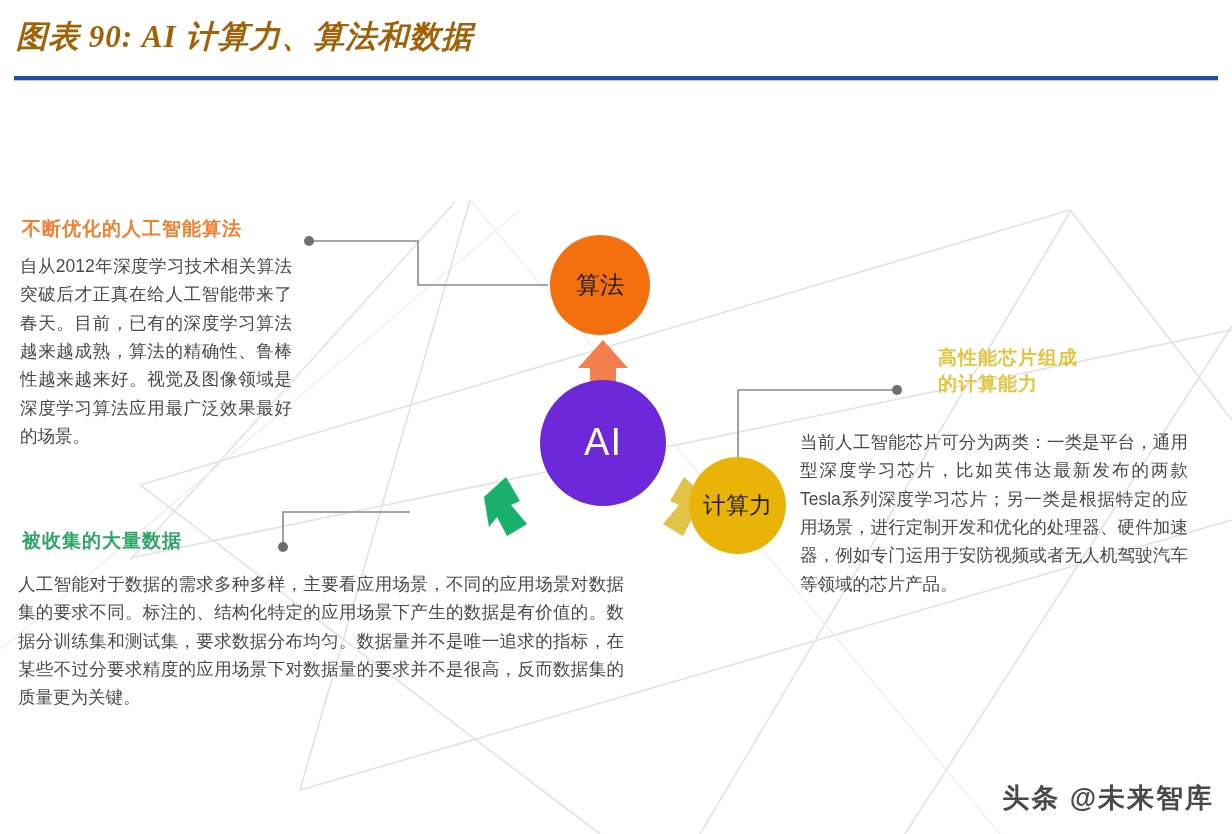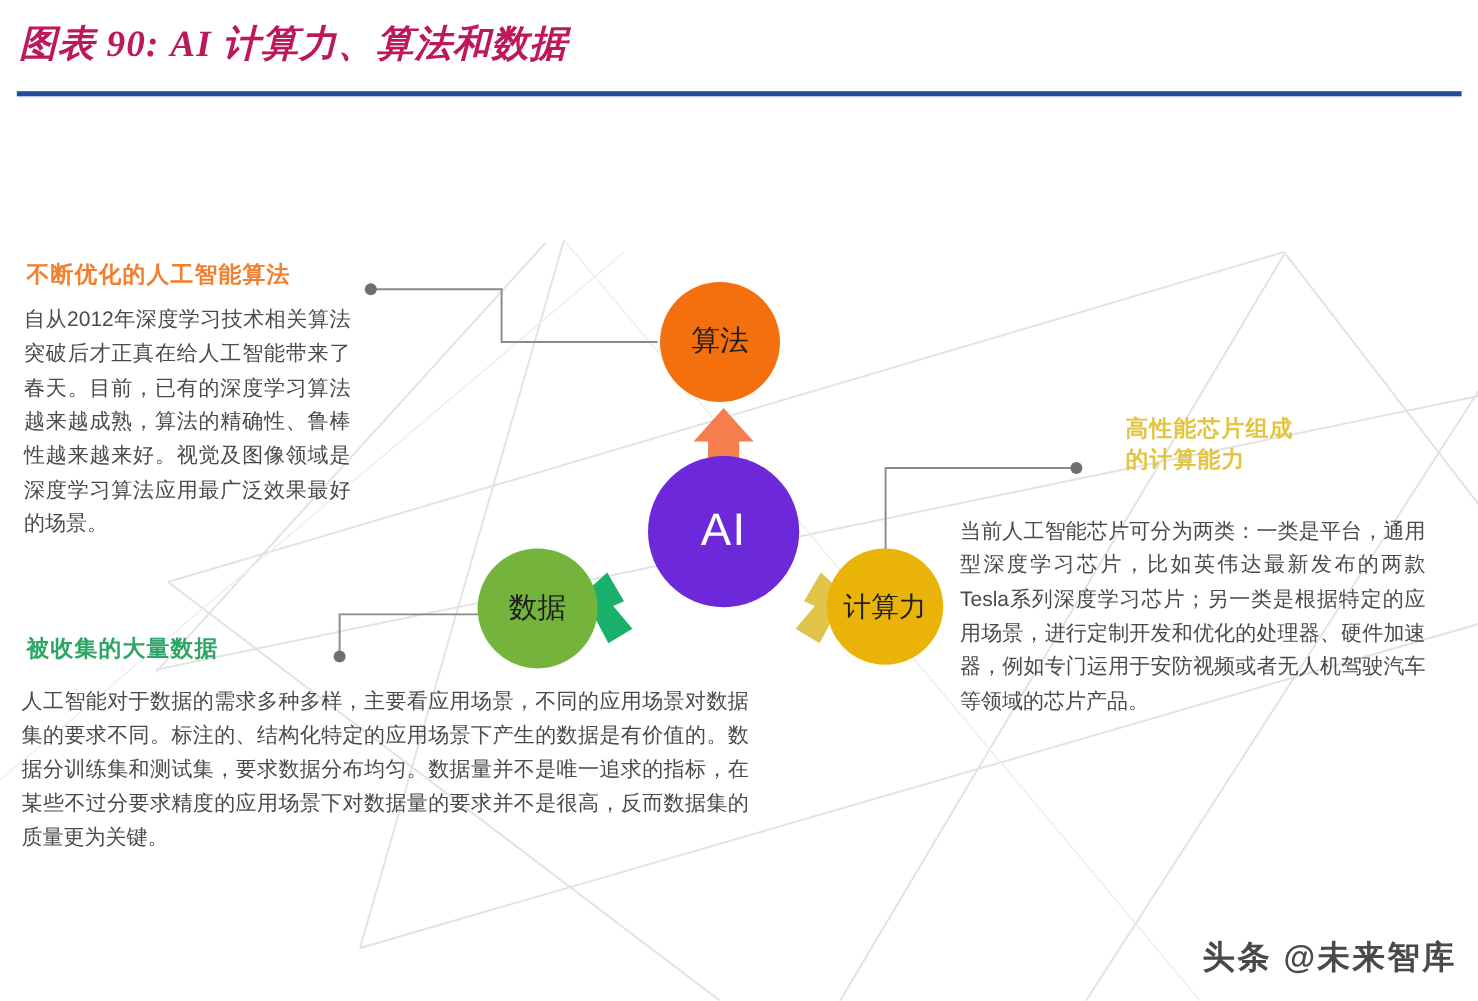--- a/index.html
+++ b/index.html
@@ -9,21 +9,21 @@
     font-family:"Liberation Sans","DejaVu Sans",sans-serif;
     overflow:hidden;position:relative;
   }
   #stage{position:absolute;inset:0;width:1232px;height:834px;}
 
   
   .title{
     position:absolute;left:16px;top:16px;
     font-family:"Liberation Serif","DejaVu Serif",serif;
     font-style:italic;font-weight:700;font-size:31px;
-    color:#be185d;letter-spacing:1px;white-space:nowrap;
+    color:#a16207;letter-spacing:1px;white-space:nowrap;
   }
   .title-rule{
     position:absolute;left:14px;top:76px;width:1204px;height:4px;
     background:#1F4E9C;
   }
   .title-rule2{
     position:absolute;left:14px;top:80px;width:1204px;height:1px;
     background:#b9c8de;
   }
 
@@ -140,23 +140,20 @@
   </svg>
 
   <div class="node node-alg">
     <span>算法</span>
   </div>
 
   <div class="node node-ai">
     <span>AI</span>
   </div>
 
-  <div class="node node-data">
-    <span>数据</span>
-  </div>
 
   <div class="node node-power">
     <span>计算力</span>
   </div>
 
   <div class="callout-head head-alg">不断优化的人工智能算法</div>
   <div class="callout-body body-alg">自从2012年深度学习技术相关算法突破后才正真在给人工智能带来了春天。目前，已有的深度学习算法越来越成熟，算法的精确性、鲁棒性越来越来好。视觉及图像领域是深度学习算法应用最广泛效果最好的场景。</div>
 
   <div class="callout-head head-data">被收集的大量数据</div>
   <div class="callout-body body-data">人工智能对于数据的需求多种多样，主要看应用场景，不同的应用场景对数据集的要求不同。标注的、结构化特定的应用场景下产生的数据是有价值的。数据分训练集和测试集，要求数据分布均匀。数据量并不是唯一追求的指标，在某些不过分要求精度的应用场景下对数据量的要求并不是很高，反而数据集的质量更为关键。</div>

